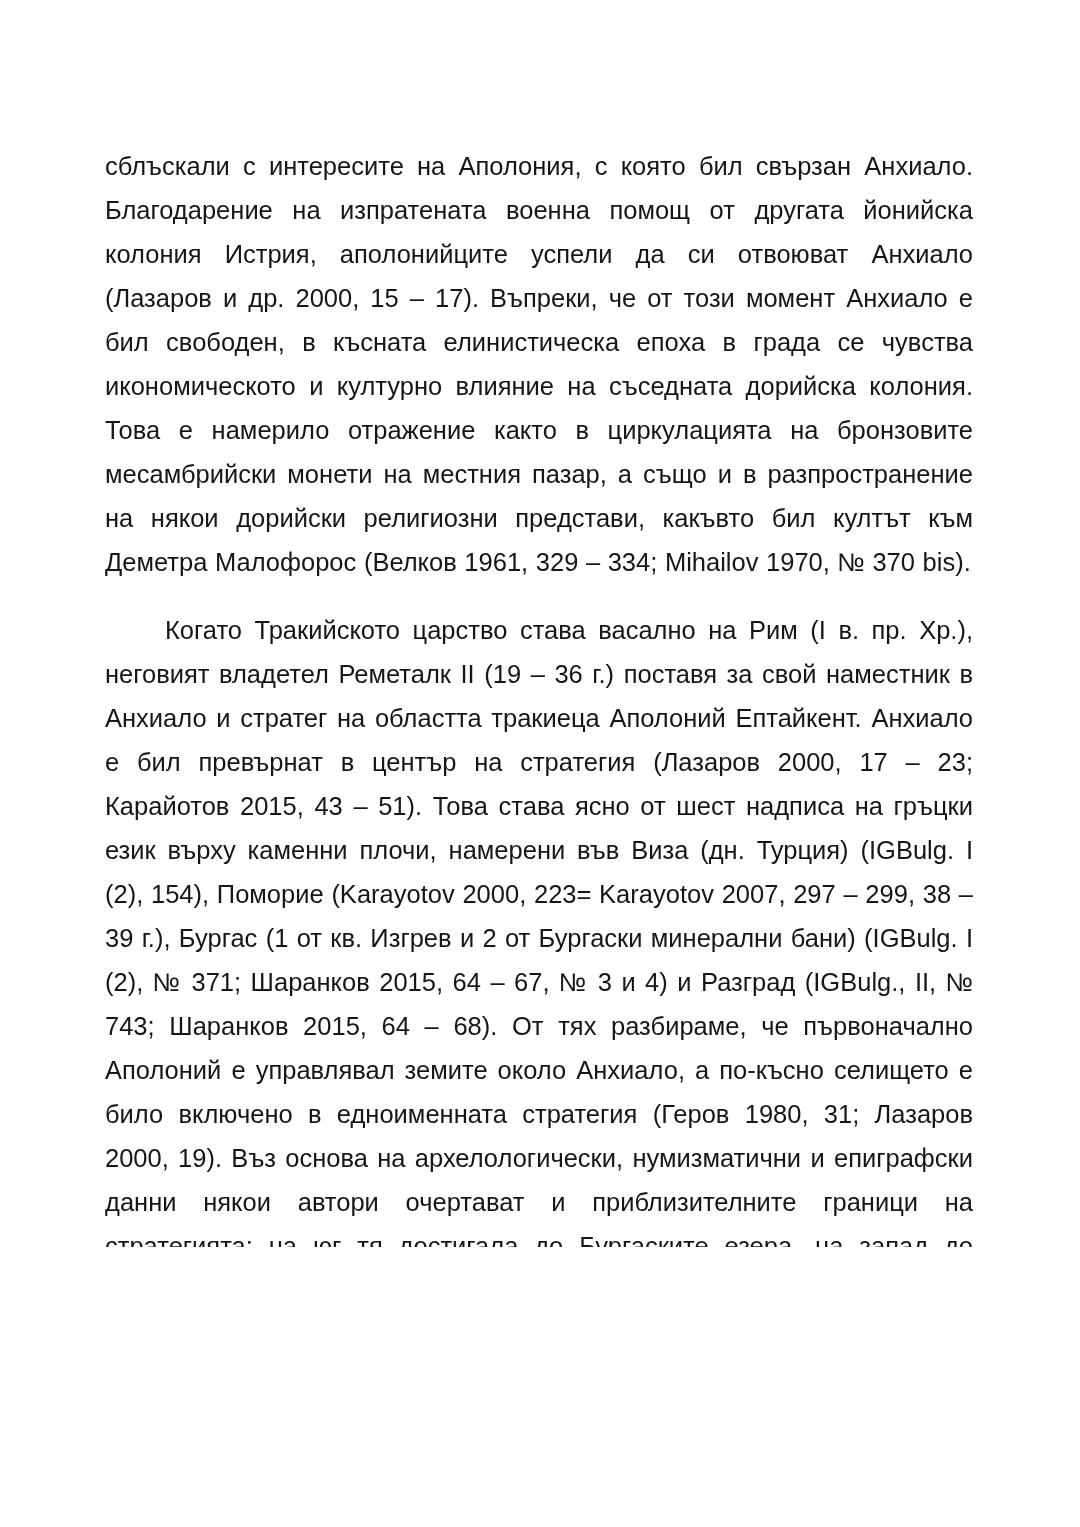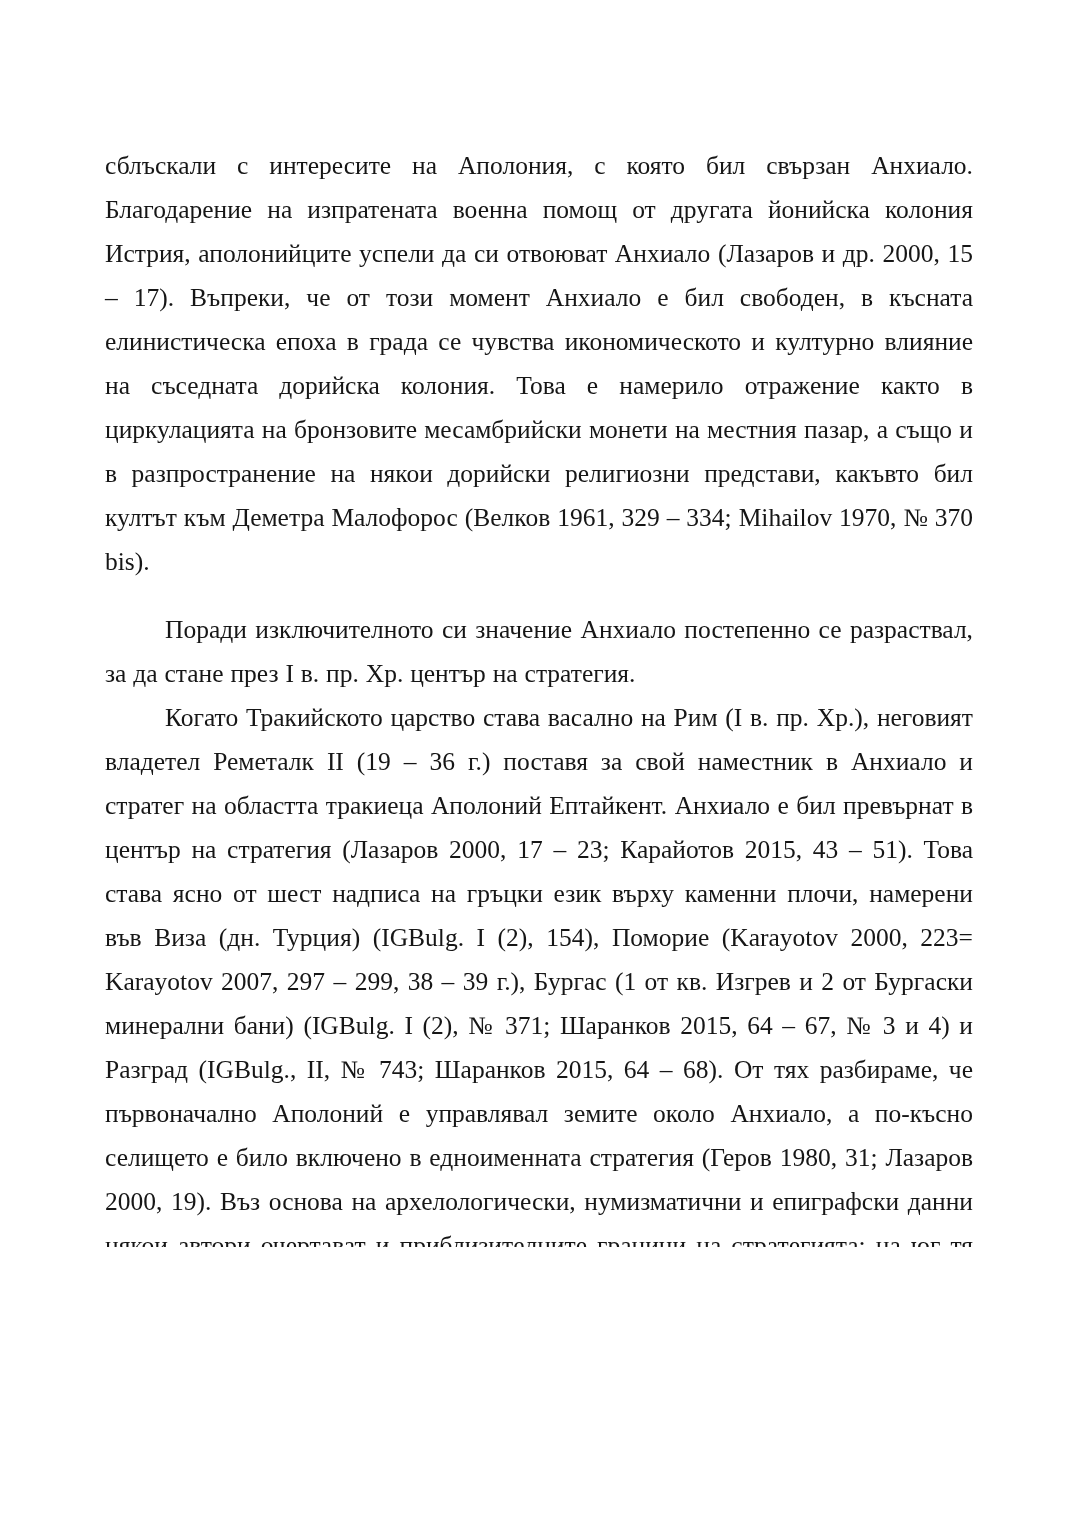--- a/index.html
+++ b/index.html
@@ -11,21 +11,21 @@
     margin: 0;
     padding: 0;
     background: #ffffff;
   }
   .page {
     position: relative;
     width: 1080px;
     height: 1247px;
     background: var(--page-bg);
     overflow: hidden;
-    font-family: Liberation Serif, serif;
+    font-family: Liberation Sans, sans-serif;
   }
   .text-block {
     position: absolute;
     left: 105px;
     top: 144px;
     width: 868px;
   }
   .para {
     margin: 0;
     padding: 0;
@@ -44,16 +44,15 @@
   .para.indented {
     text-indent: 60px;
   }
 </style>
 </head>
 <body>
 
 <div class="page">
   <div class="text-block">
     <p class="para continuation">сблъскали с интересите на Аполония, с която бил свързан Анхиало. Благодарение на изпратената военна помощ от другата йонийска колония Истрия, аполонийците успели да си отвоюват Анхиало (Лазаров и др. 2000, 15 – 17). Въпреки, че от този момент Анхиало е бил свободен, в късната елинистическа епоха в града се чувства икономическото и културно влияние на съседната дорийска колония. Това е намерило отражение както в циркулацията на бронзовите месамбрийски монети на местния пазар, а също и в разпространение на някои дорийски религиозни представи, какъвто бил култът към Деметра Малофорос (Велков 1961, 329 – 334; Mihailov 1970, № 370 bis).</p>
-    <p class="para indented">Поради изключителното си значение Анхиало постепенно се разраствал, за да стане през I в. пр. Хр. център на стратегия.</p>
     <p class="para indented">Когато Тракийското царство става васално на Рим (I в. пр. Хр.), неговият владетел Реметалк II (19 – 36 г.) поставя за свой наместник в Анхиало и стратег на областта тракиеца Аполоний Ептайкент. Анхиало е бил превърнат в център на стратегия (Лазаров 2000, 17 – 23; Карайотов 2015, 43 – 51). Това става ясно от шест надписа на гръцки език върху каменни плочи, намерени във Виза (дн. Турция) (IGBulg. I (2), 154), Поморие (Karayotov 2000, 223= Karayotov 2007, 297 – 299, 38 – 39 г.), Бургас (1 от кв. Изгрев и 2 от Бургаски минерални бани) (IGBulg. I (2), № 371; Шаранков 2015, 64 – 67, № 3 и 4) и Разград (IGBulg., II, № 743; Шаранков 2015, 64 – 68). От тях разбираме, че първоначално Аполоний е управлявал земите около Анхиало, а по-късно селището е било включено в едноименната стратегия (Геров 1980, 31; Лазаров 2000, 19). Въз основа на архелологически, нумизматични и епиграфски данни някои автори очертават и приблизителните граници на стратегията: на юг тя достигала до Бургаските езера, на запад до минералните бани и крепостите при с. Българово, и Айтос, а на север – до река Ахелой (Балабанов 2001, 153 – 154; Карайотов 2015, 49) (карта 3).</p>
   </div>
 </div>
 
 </body></html>

